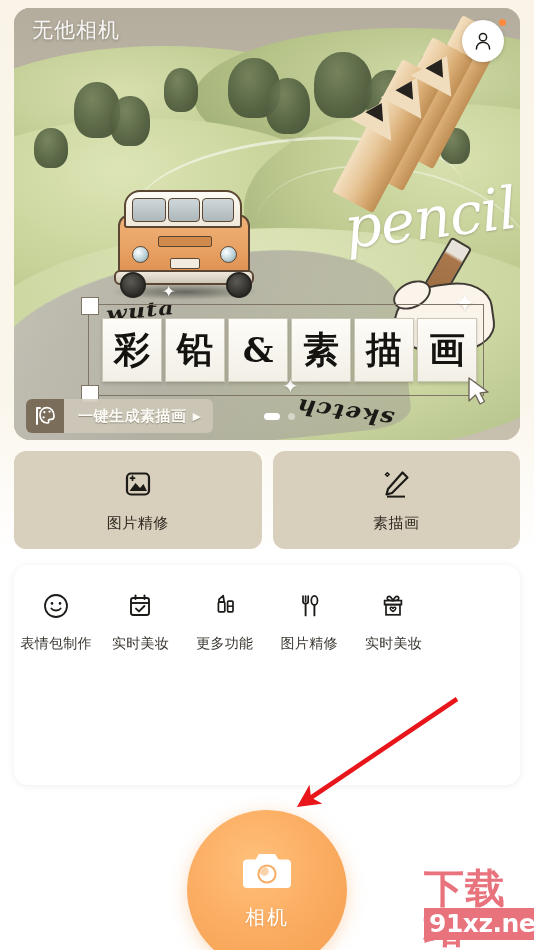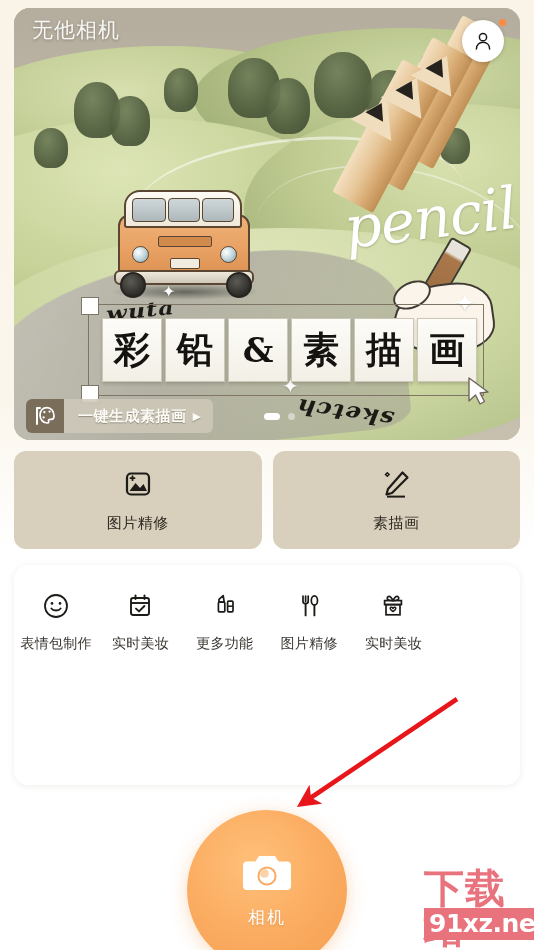--- a/index.html
+++ b/index.html
@@ -364,21 +364,21 @@
   .fab {
     position: absolute; left: 187px; top: 810px;
     width: 160px; height: 160px; border-radius: 50%;
     background: radial-gradient(circle at 42% 34%, #ffc07a 0%, #fbad62 48%, #f49d4e 100%);
     display:flex; flex-direction:column;
     align-items:center; justify-content:center; gap:6px;
     box-shadow: 0 4px 18px rgba(244,157,78,.35);
   }
   .fab-label {
     font-family: "DejaVu Sans", sans-serif;
-    font-size: 17px;
+    font-size: 20px;
     color: #ffffff;
     letter-spacing: 2px;
     text-shadow: 0 1px 2px rgba(180,110,40,.35);
   }
 
   
   .annot { position:absolute; left:0; top:0; width:534px; height:950px; pointer-events:none; }
 
   
   .watermark {

